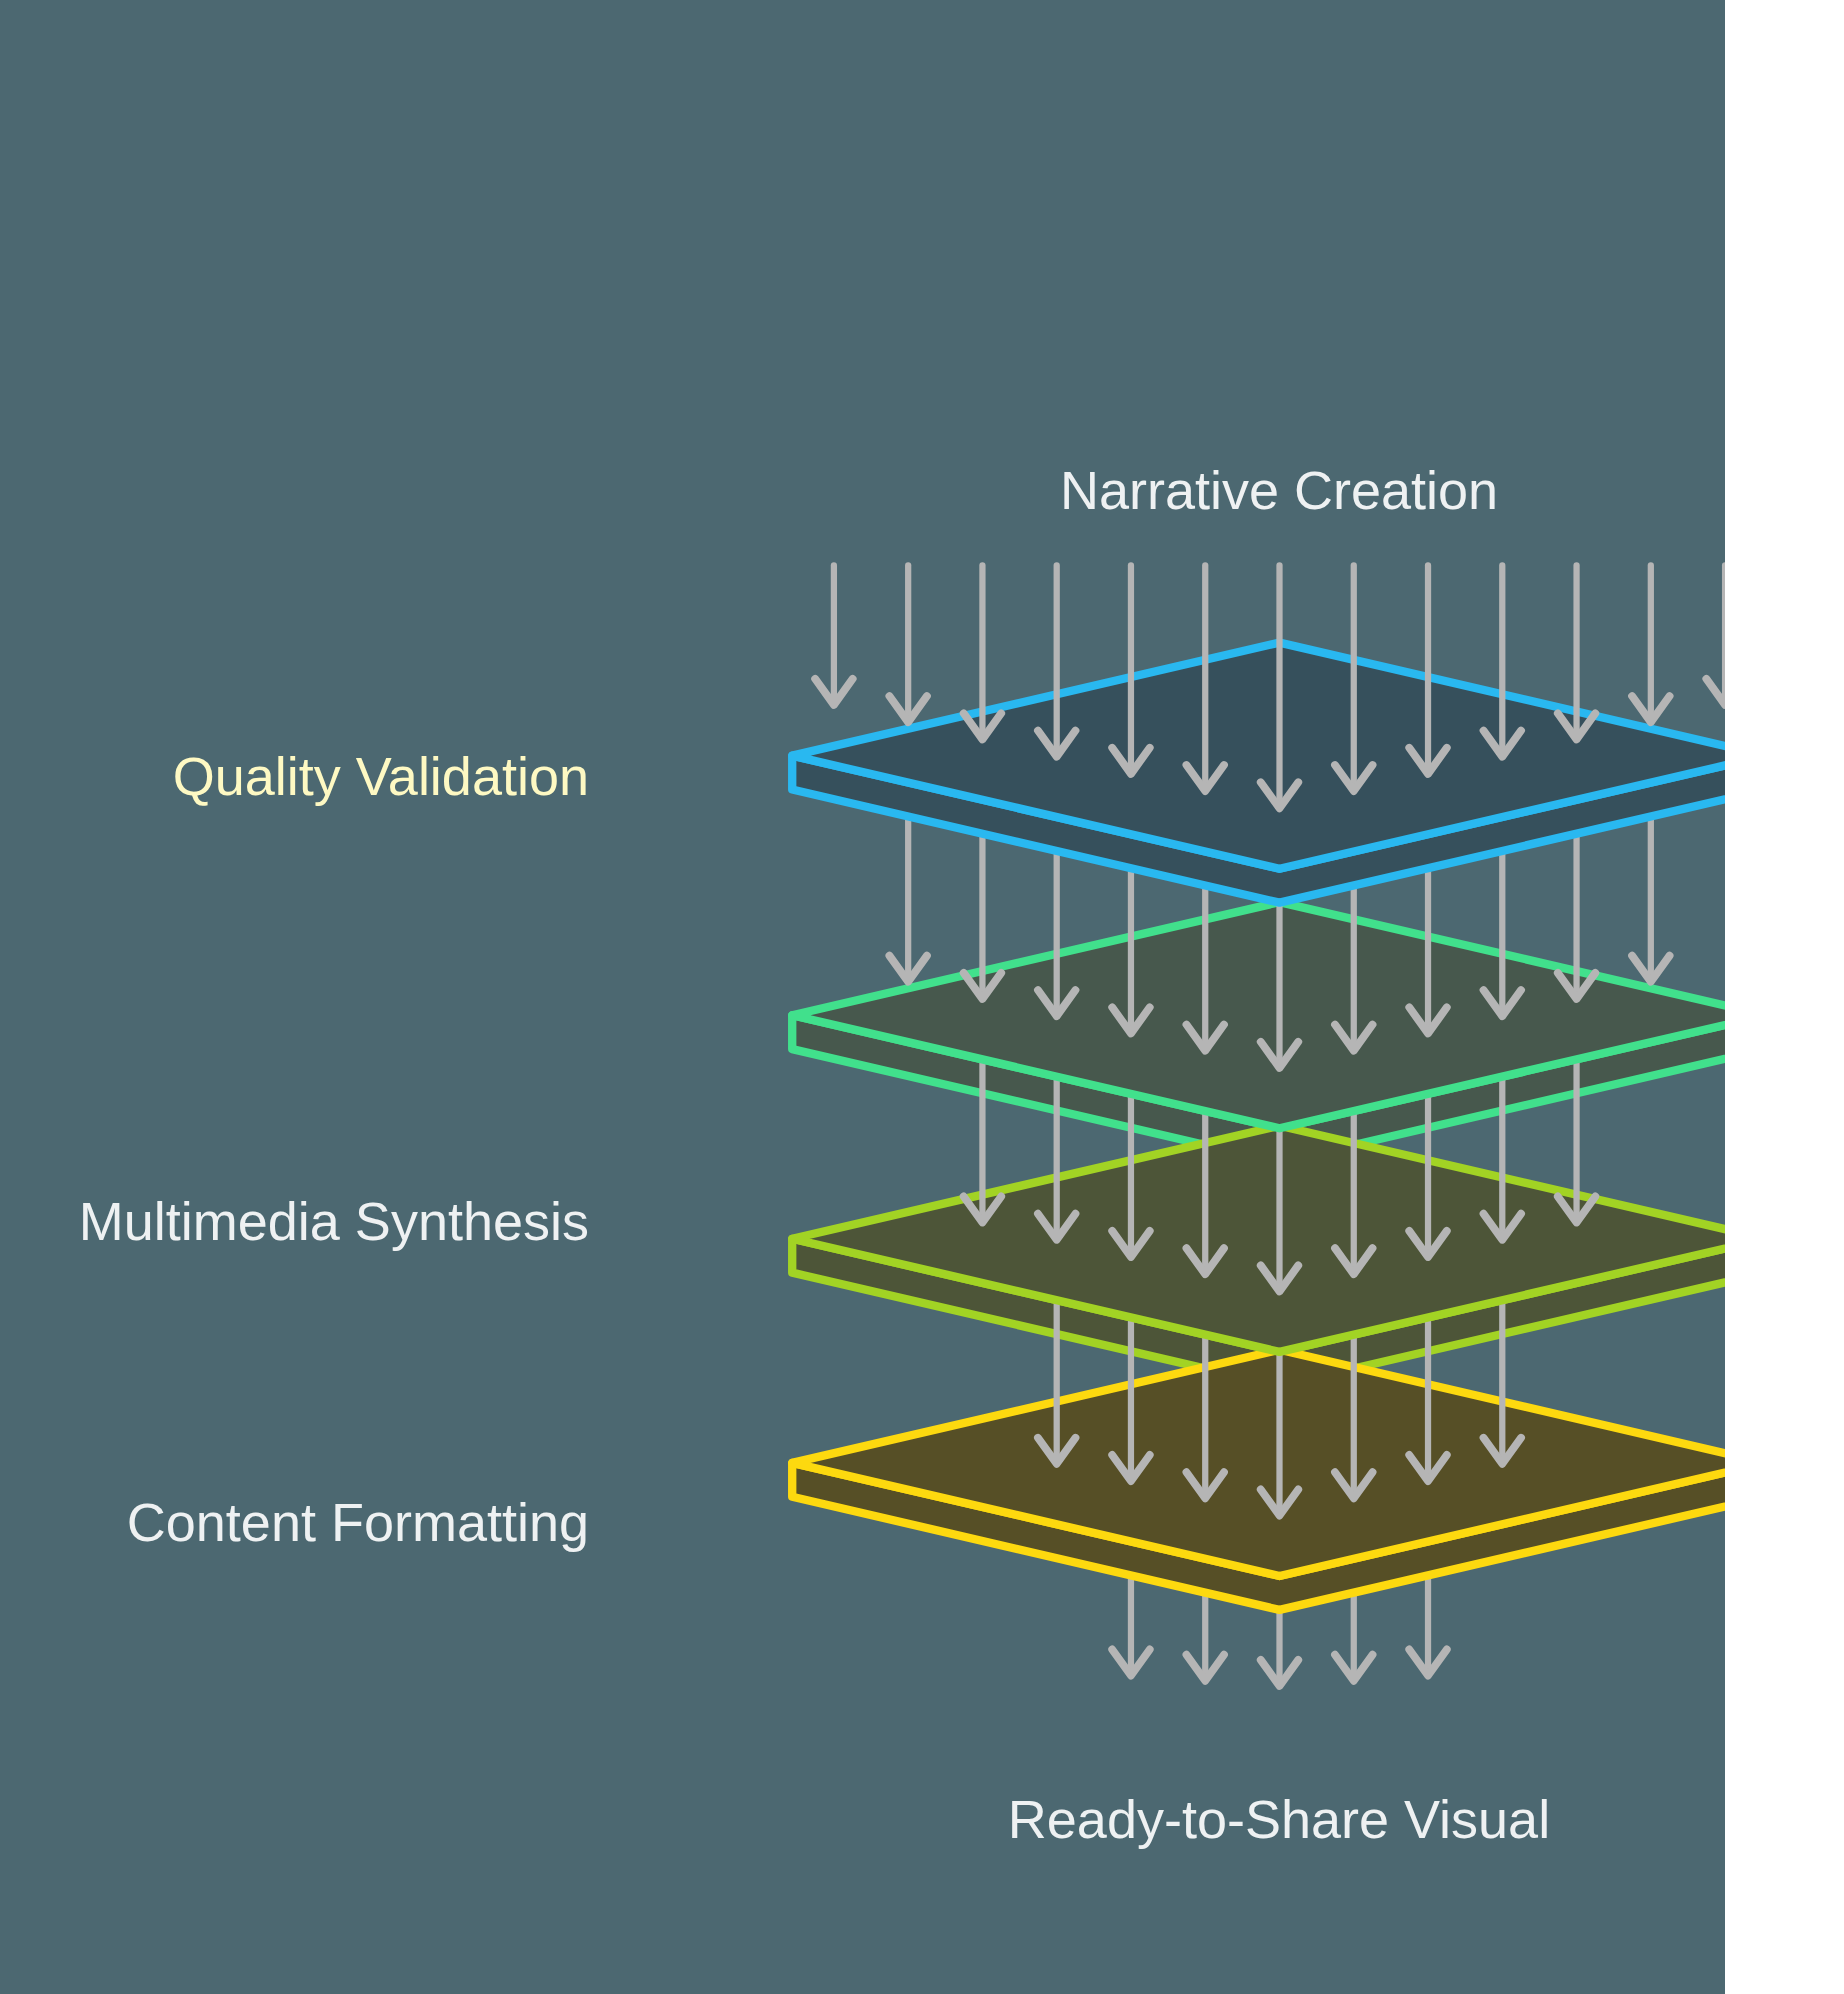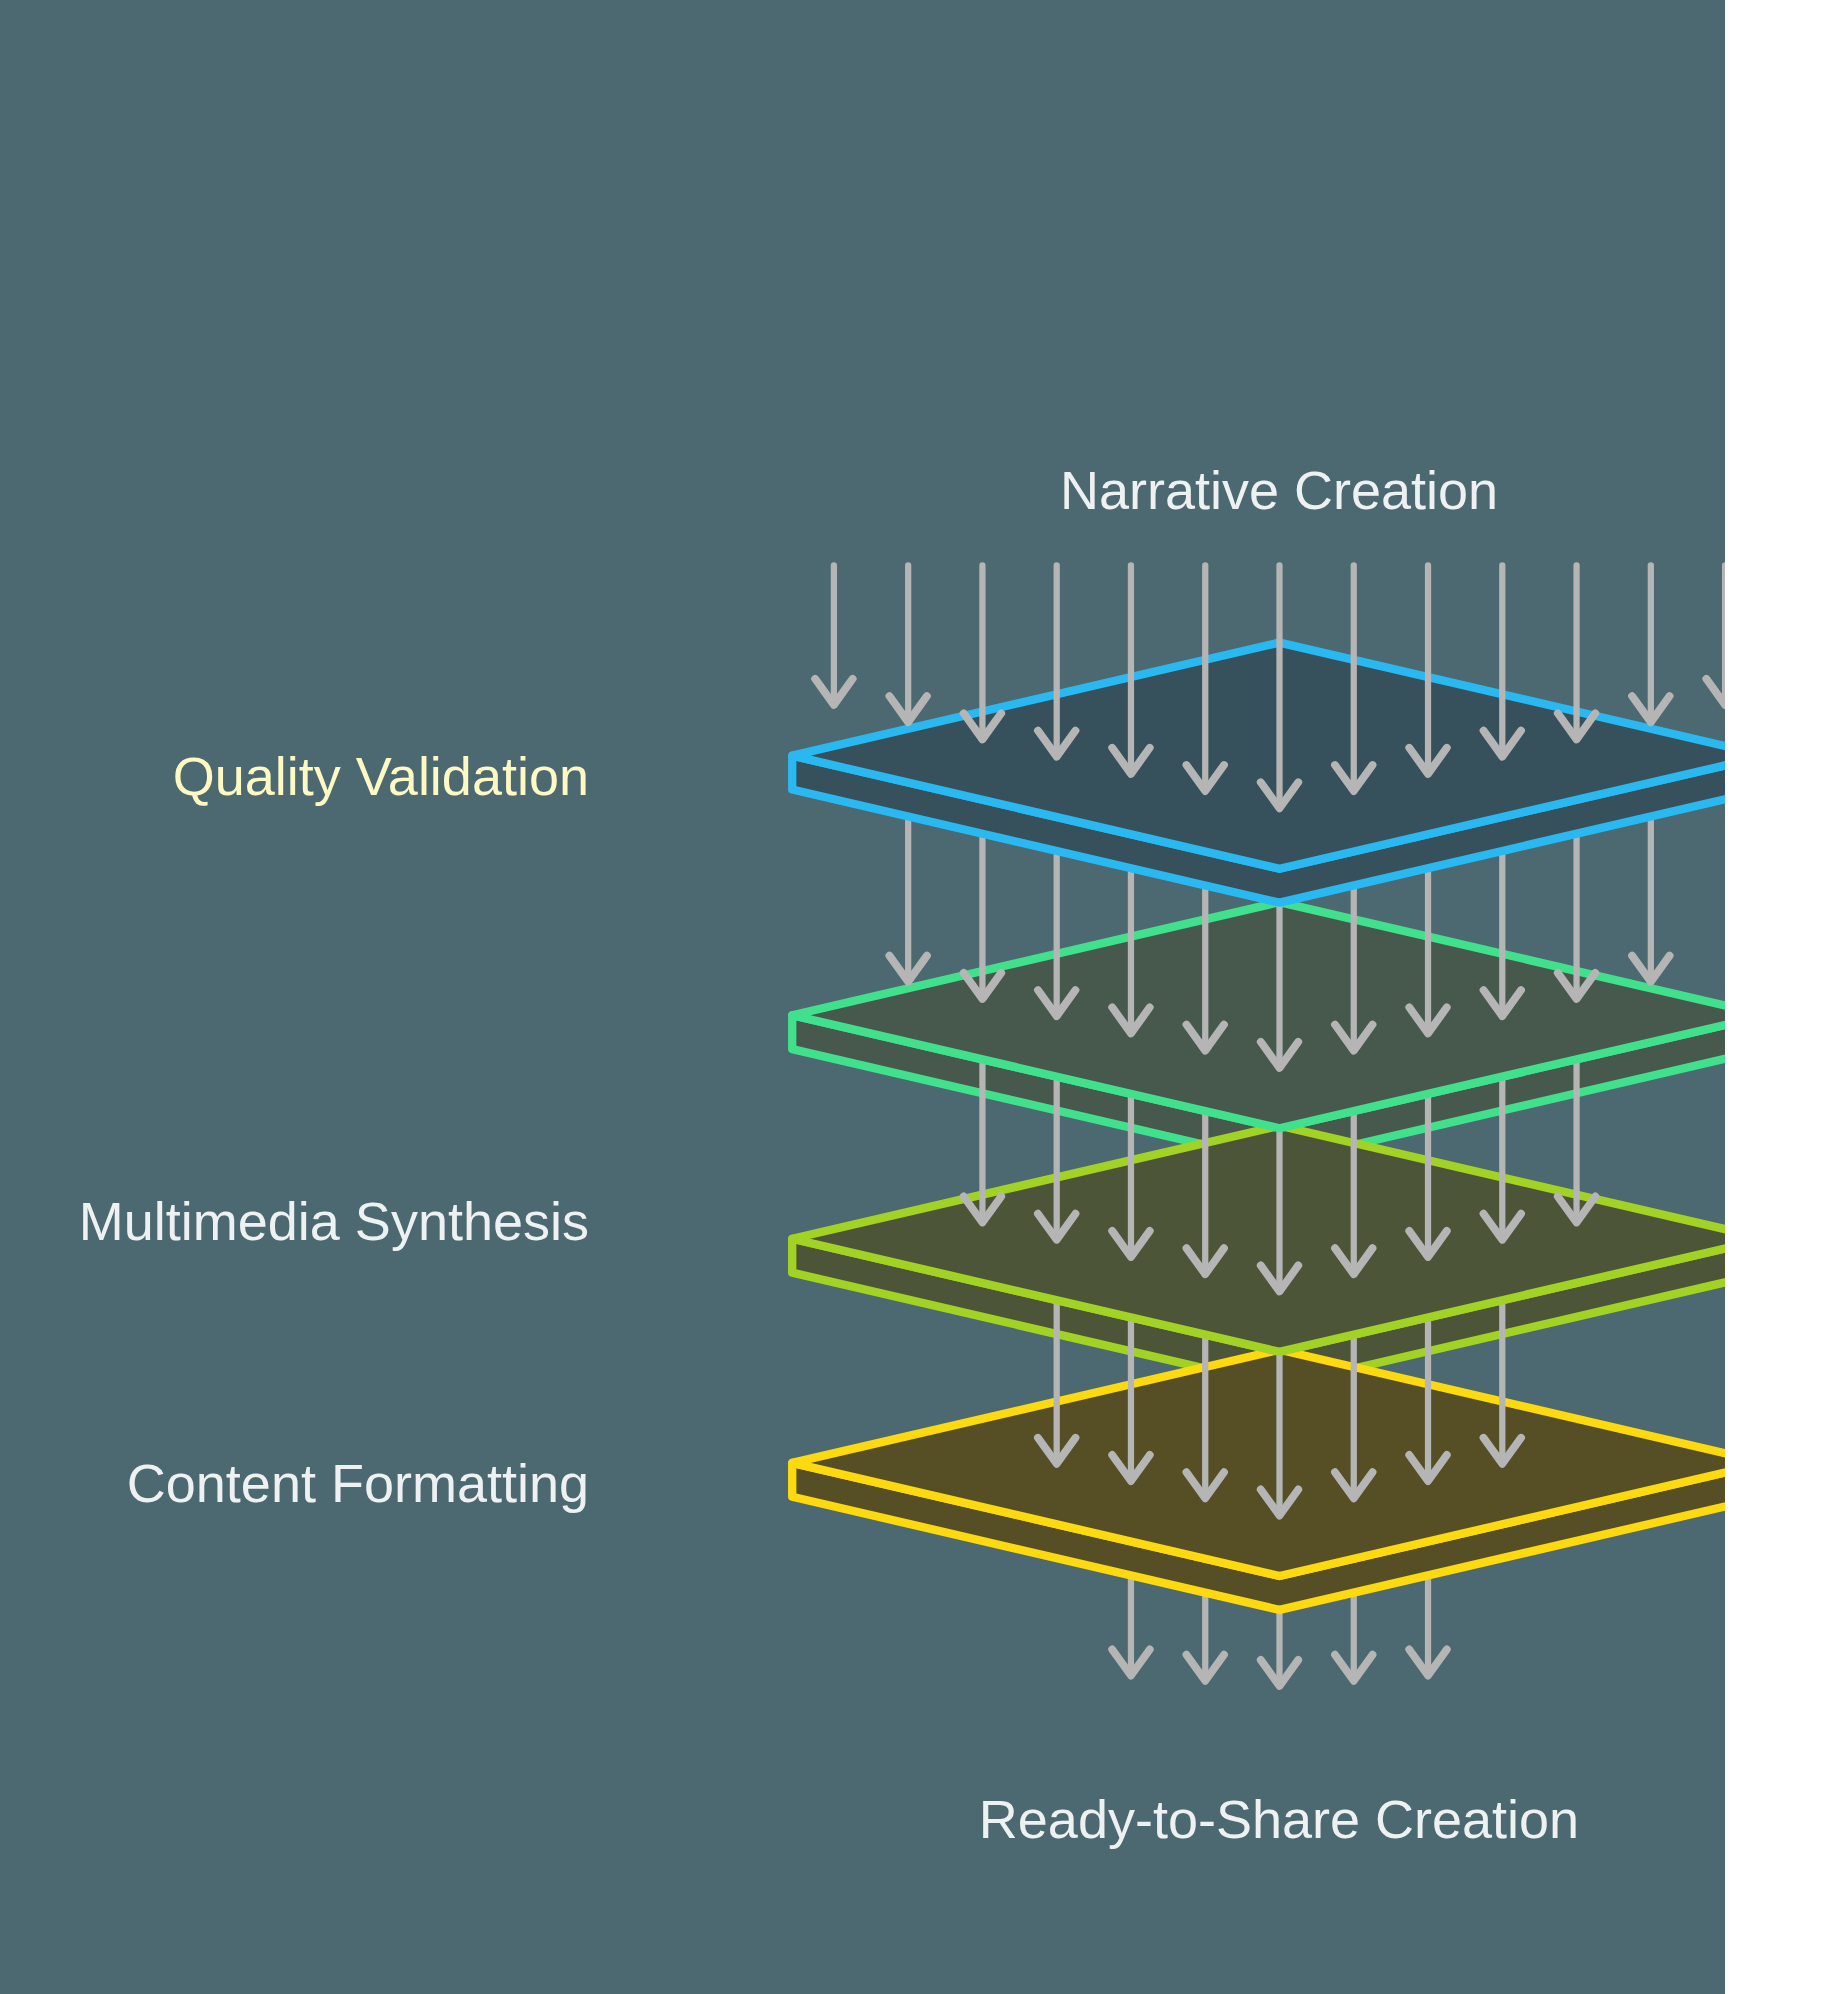--- a/index.html
+++ b/index.html
@@ -131,17 +131,17 @@
         <path d="M3131.5,1335.62875 L3167.5,1385.62875 L3203.5,1335.62875" fill="none" stroke="#b5b5b5" stroke-width="15" stroke-linejoin="round" stroke-linecap="round"></path>
         <path d="M3310,1085 L3310,1338.5545" fill="none" stroke="#b5b5b5" stroke-width="12" stroke-linejoin="round" stroke-linecap="round"></path>
         <path d="M3274,1302.5545 L3310,1352.5545 L3346,1302.5545" fill="none" stroke="#b5b5b5" stroke-width="15" stroke-linejoin="round" stroke-linecap="round"></path>
       </g>
     </svg>
 
   <div class="txt center-label" id="title" style="top: 451px; color: rgb(238, 241, 242);">Narrative Creation</div>
 
   <div class="txt layer-label" id="label-0" style="top: 737px; color: #fef9c3;">Quality Validation</div>
   <div class="txt layer-label" id="label-2" style="top: 1182px; color: rgb(238, 241, 242);">Multimedia Synthesis</div>
-  <div class="txt layer-label" id="label-3" style="top: 1444px; color: rgb(238, 241, 242);">Content Formatting</div>
+  <div class="txt layer-label" id="label-3" style="top: 1483px; color: rgb(238, 241, 242);">Content Formatting</div>
 
-  <div class="txt center-label" id="footer" style="top: 1780px; color: rgb(238, 241, 242);">Ready-to-Share Creation</div>
+  <div class="txt center-label" id="footer" style="top: 1780px; color: rgb(238, 241, 242);">Ready-to-Share Visual</div>
 </div>
 
 
 </body></html>

